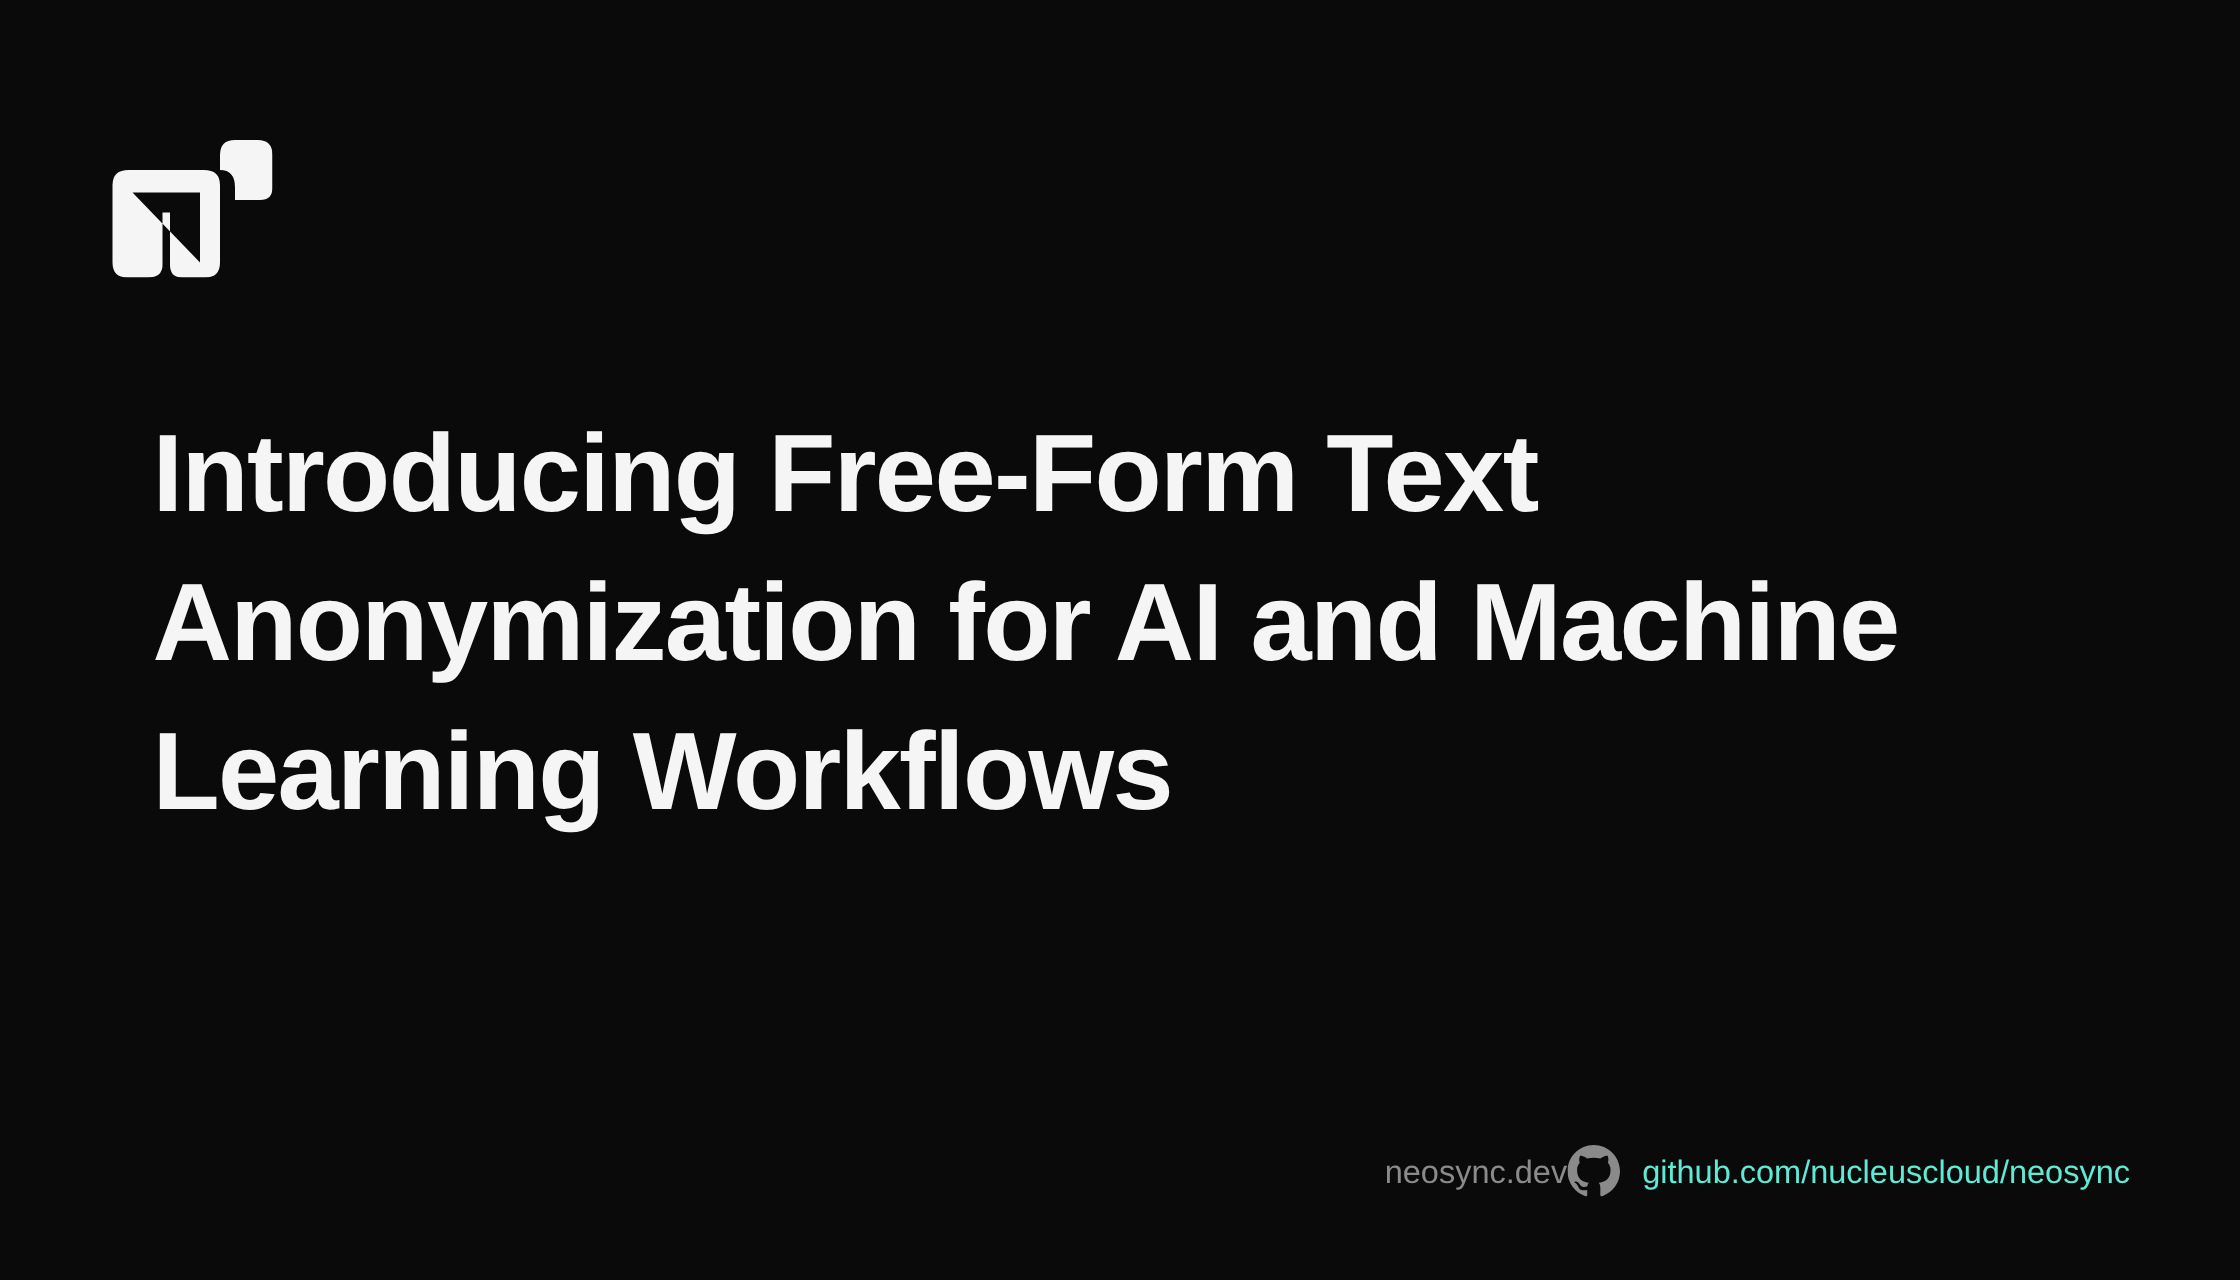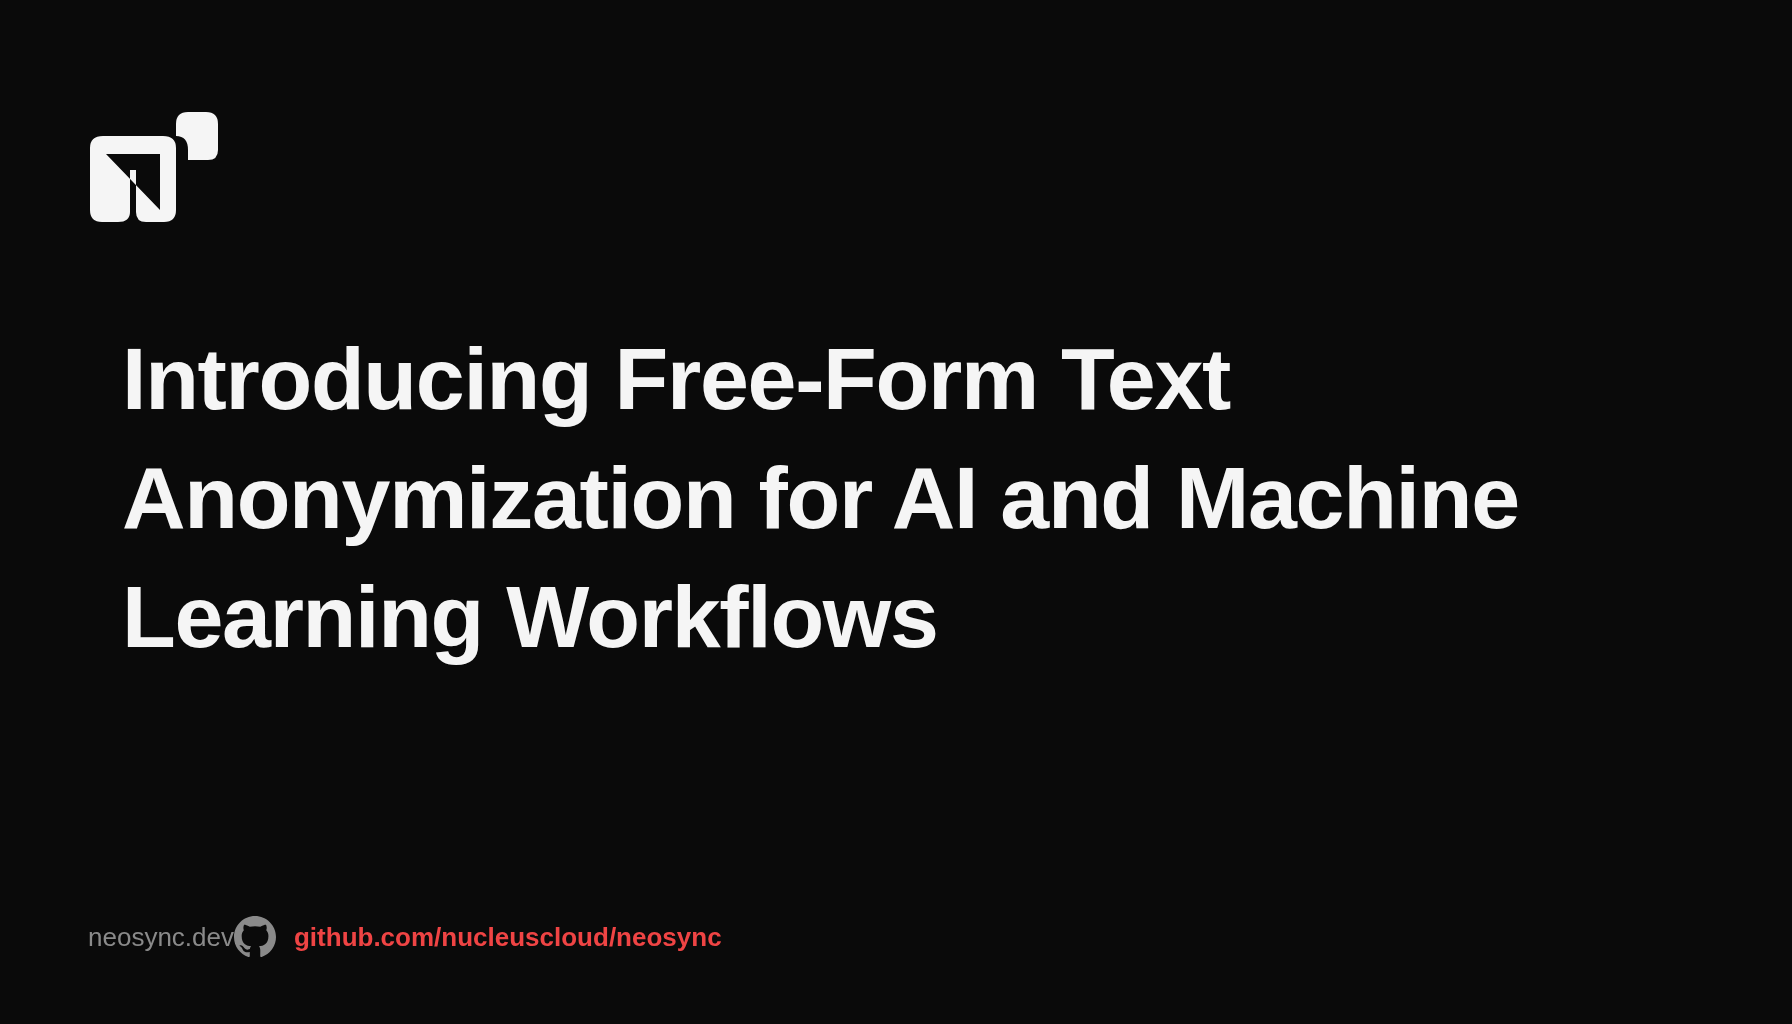--- a/index.html
+++ b/index.html
@@ -32,42 +32,42 @@
       font-weight: 700;
       line-height: 1.35;
       letter-spacing: -0.015em;
     }
     .footer {
       position: absolute;
       bottom: 66px;
       left: 88px;
       right: 88px;
       display: flex;
-      justify-content: flex-start;
+      justify-content: flex-end;
       align-items: center;
     }
     .site-url {
       color: #8a8a8a;
       font-size: 26px;
       font-weight: 400;
     }
     .github-link {
       display: flex;
       align-items: center;
       gap: 18px;
     }
     .github-icon {
       width: 42px;
       height: 42px;
       flex-shrink: 0;
     }
     .github-url {
-      color: #ef4444;
+      color: #5eead4;
       font-size: 26px;
-      font-weight: 700;
+      font-weight: 400;
     }
   </style>
 </head>
 <body>
 
 <div class="logo">
   <svg viewBox="0 0 130 110" xmlns="http://www.w3.org/2000/svg">
     <path d="M 88 0 L 118 0 Q 130 0 130 12 L 130 38 Q 130 48 120 48 L 100 48 L 100 38 Q 100 24 88 24 L 88 12 Q 88 0 100 0 Z" fill="#f5f5f5"></path>
     <path d="M 15 24 L 75 24 Q 88 24 88 36 L 88 98 Q 88 110 76 110 L 58 110 Q 48 110 48 100 L 48 58 L 42 58 L 42 100 Q 42 110 30 110 L 14 110 Q 2 110 2 98 L 2 36 Q 2 24 15 24 Z M 18 42 L 72 98 L 72 42 Z" fill="#f5f5f5"></path>
   </svg>

